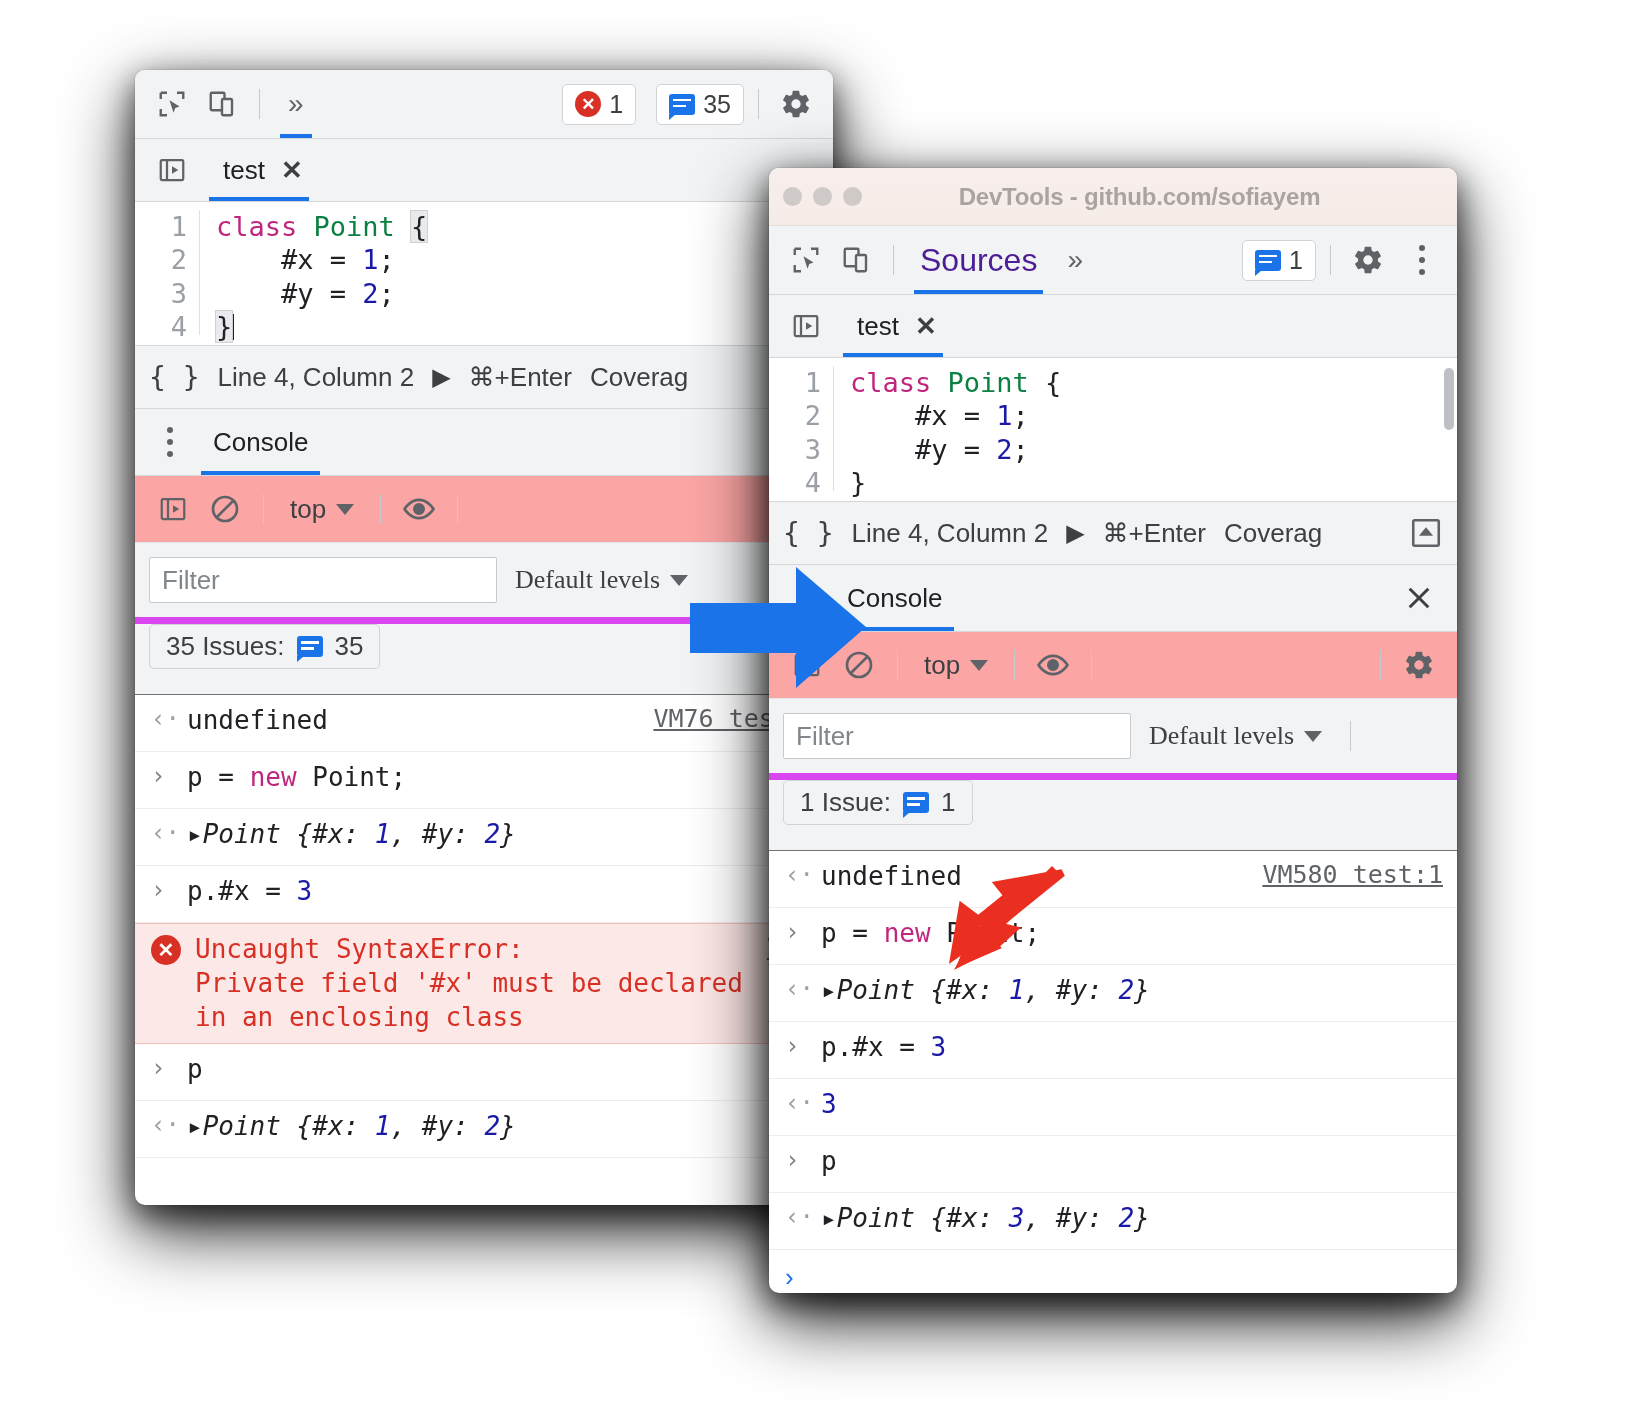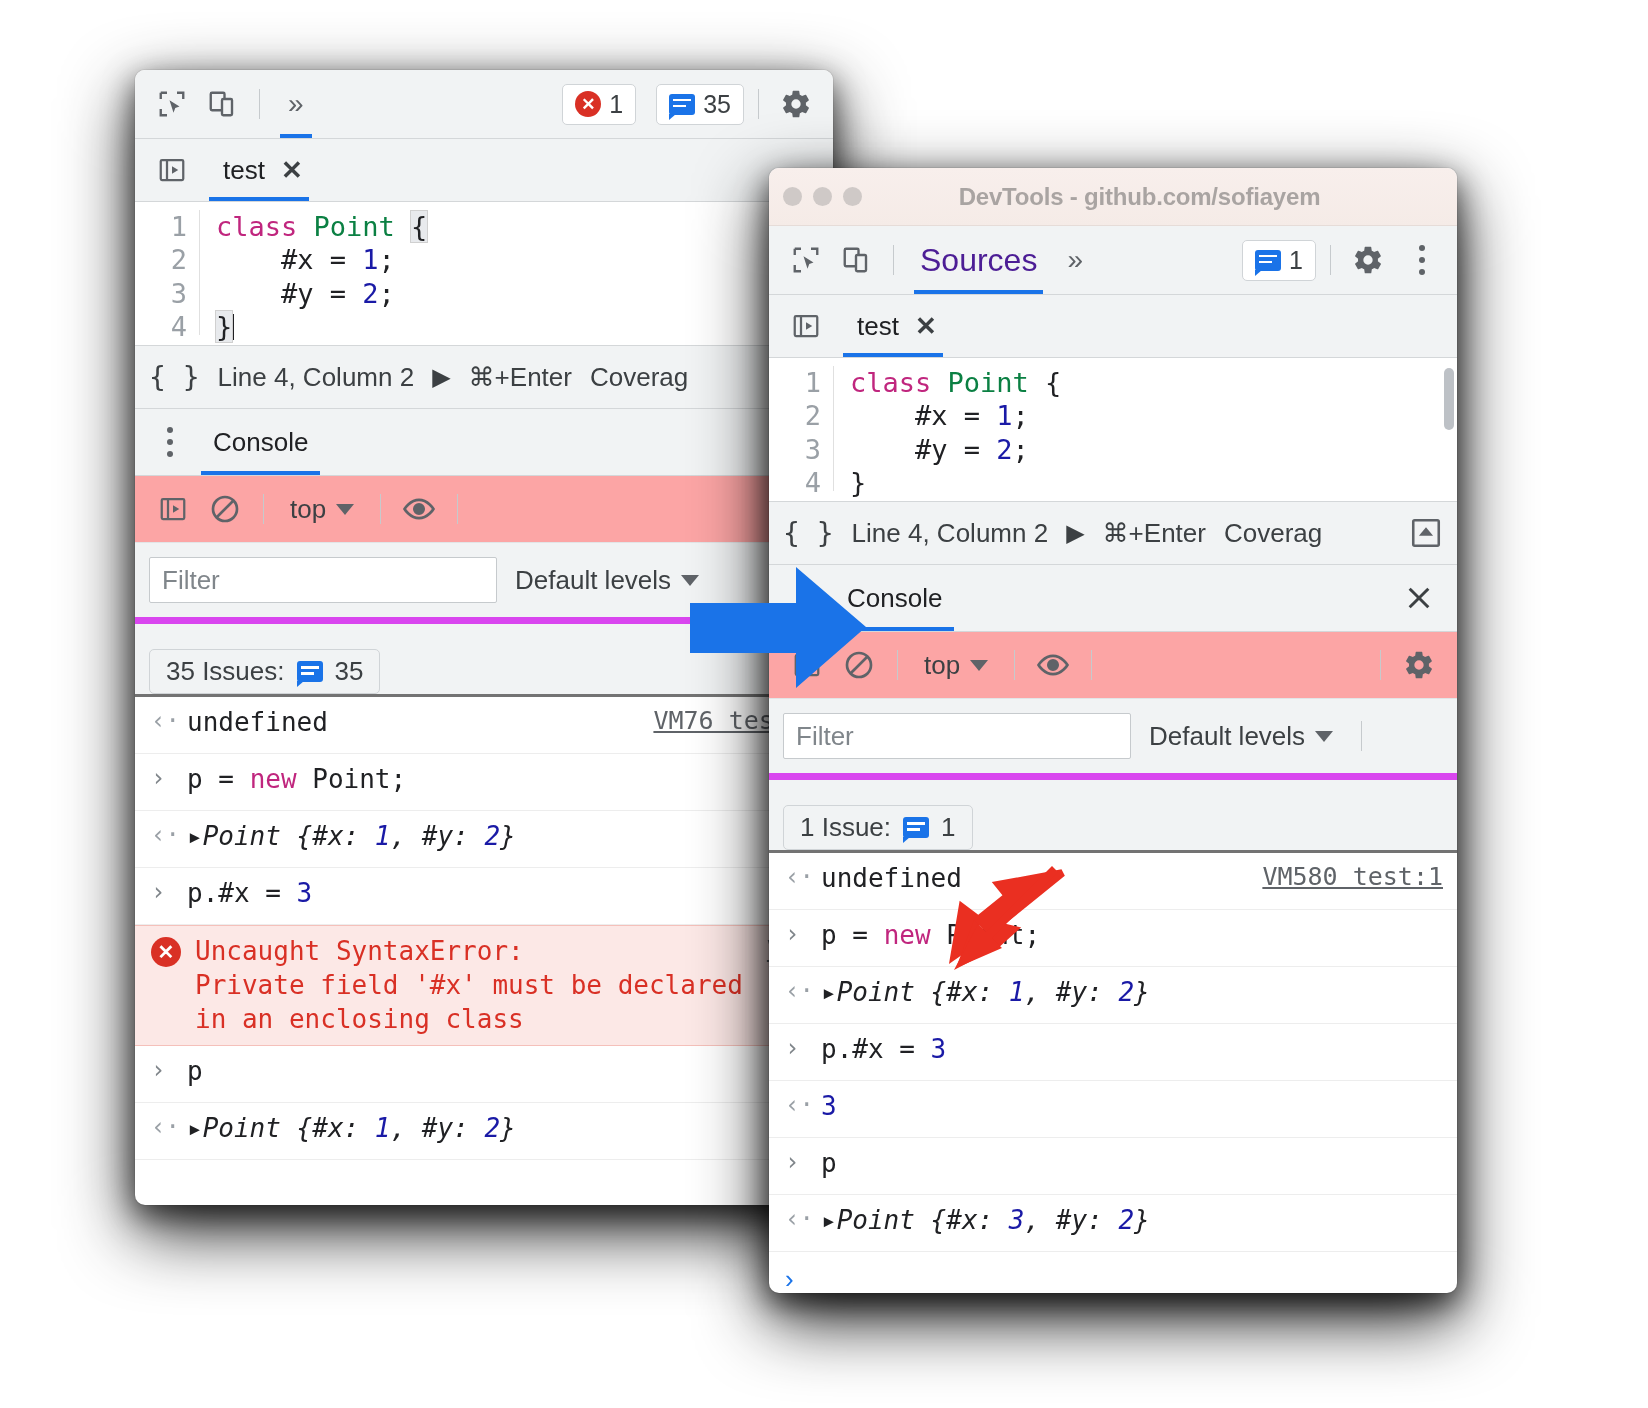--- a/index.html
+++ b/index.html
@@ -98,24 +98,24 @@
     border-bottom:1px solid #e2e5e7;padding:0 14px;gap:4px;}
   .ct-btn{width:48px;height:48px;display:flex;align-items:center;justify-content:center;color:#5f6368;}
   .ctx-sel{font-size:26px;color:#3c4043;display:flex;align-items:center;gap:10px;padding:0 12px;}
   .tri{width:0;height:0;border-left:9px solid transparent;border-right:9px solid transparent;
     border-top:11px solid #5f6368;}
 
   .filter-row{height:74px;display:flex;align-items:center;background:#f1f3f4;padding:0 14px;gap:18px;
     border-bottom:7px solid #d946ef;}
   .filter-input{height:44px;width:322px;background:#fff;border:1px solid #c6cacd;border-radius:2px;
     display:flex;align-items:center;padding:0 12px;font-size:26px;color:#80868b;}
-  .levels{font-size:26px;color:#3c4043;display:flex;align-items:center;gap:10px;}
-
-  .issues-row{height:70px;display:flex;align-items:flex-end;background:#f1f3f4;padding:0 14px;
-    border-bottom:3px solid #737373;}
+  .levels{font-size:26px;color:#3c4043;display:flex;align-items:center;gap:10px;font-family:Liberation Serif, serif;}
+
+  .issues-row{height:70px;display:flex;align-items:flex-start;background:#f1f3f4;padding:0 14px;
+    border-bottom:1px solid #737373;}
   .issues-chip{display:flex;align-items:center;gap:12px;border:1px solid #d0d4d7;border-radius:5px;
     background:#f1f3f4;padding:6px 16px;font-size:26px;color:#3c4043;}
 
   
   .messages{background:#fff;font-family:"DejaVu Sans Mono", monospace;font-size:26px;}
   .msg{display:flex;align-items:flex-start;gap:14px;padding:9px 14px 9px 16px;
     border-bottom:1px solid #ededed;position:relative;min-height:38px;}
   .msg .arr{color:#9aa0a6;font-size:24px;width:22px;flex:0 0 22px;line-height:1.3;}
   .msg .arr.inp{color:#80868b;}
   .msg .body{flex:1;color:#202124;white-space:pre;line-height:1.3;}

